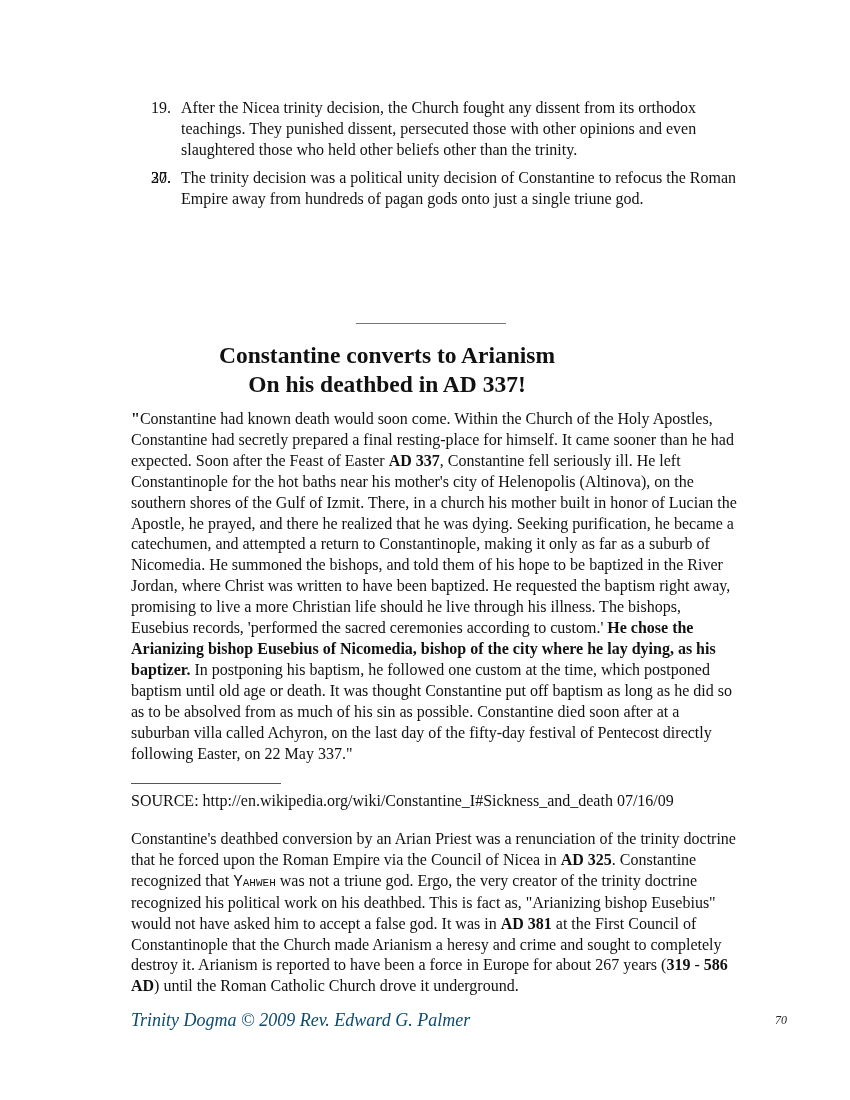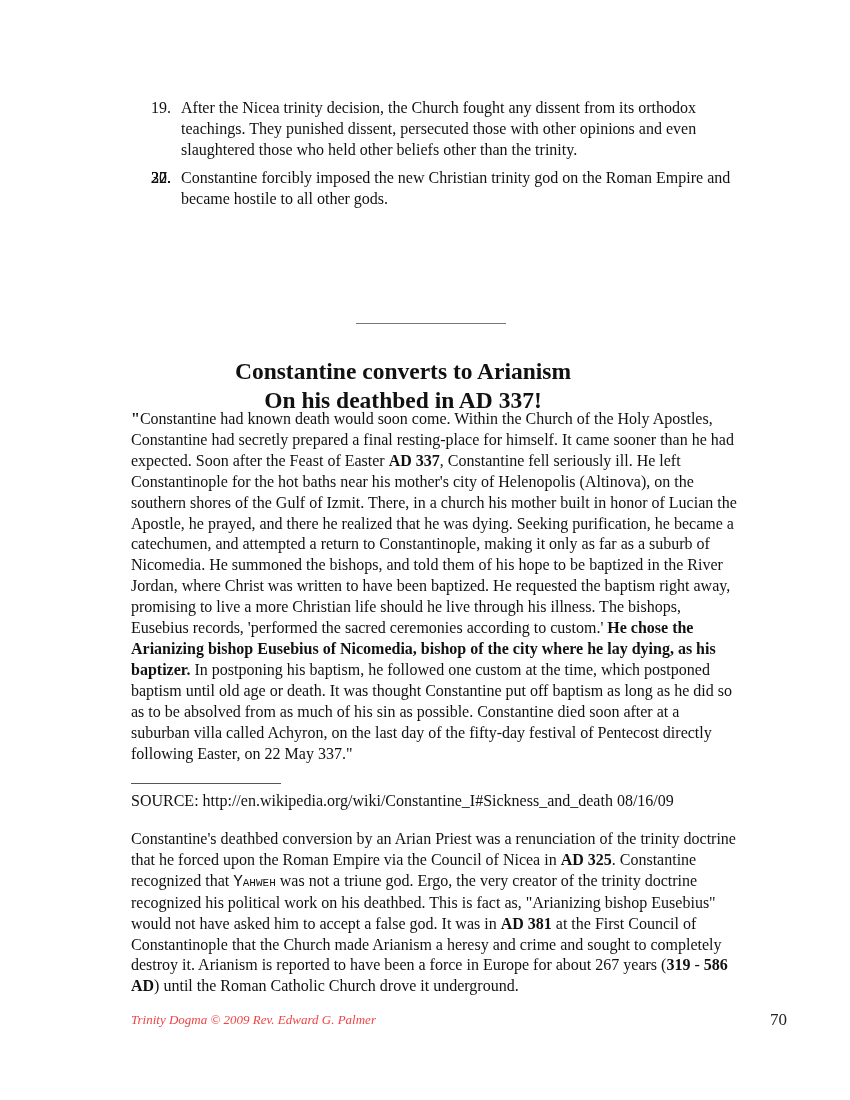--- a/index.html
+++ b/index.html
@@ -51,21 +51,21 @@
     }
     .heading {
       position: absolute;
       left: 0;
       width: 762px;
       top: 341px;
       text-align: center;
       font-weight: bold;
       font-size: 23.5px;
       line-height: 29px;
-      margin: 16px;
+      margin: 0;
     }
     .heading span { display: block; }
     .para {
       position: absolute;
       left: 125px;
       width: 610px;
       margin: 0;
       font-size: 16px;
       line-height: 20.9px;
     }
@@ -80,66 +80,64 @@
     }
     .source { top: 791px; }
     .commentary { top: 829px; }
     .smallcaps { font-variant: small-caps; font-family: Liberation Mono, monospace; }
     b { font-weight: bold; }
     .footer-left {
       position: absolute;
       left: 125px;
       top: 1011px;
       font-style: italic;
-      font-size: 13px;
+      font-size: 18px;
       line-height: 18px;
-      color: #ef4444;
+      color: #0c4a6e;
     }
     .footer-right {
       position: absolute;
       right: 114px;
       top: 1011px;
-      font-size: 17px;
+      font-style: italic;
+      font-size: 12px;
       line-height: 18px;
       color: #222222;
     }
   </style>
 </head>
 <body>
 
 <div class="page">
 
   <ol class="list">
     <li class="list-item">
       <span class="list-num">19.</span>
       <span>After the Nicea trinity decision, the Church fought any dissent from its orthodox teachings. They punished dissent, persecuted those with other opinions and even slaughtered those who held other beliefs other than the trinity.</span>
     </li>
     <li class="list-item">
       <span class="list-num">20.</span>
     </li>
     <li class="list-item">
       <span class="list-num">37.</span>
-    </li>
-    <li class="list-item">
-      <span class="list-num">22.</span>
-      <span>Constantine forcibly imposed the new Christian trinity god on the Roman Empire and became hostile to all other gods.</span>
+      <span>The trinity decision was a political unity decision of Constantine to refocus the Roman Empire away from hundreds of pagan gods onto just a single triune god.</span>
     </li>
   </ol>
 
   <div class="separator"></div>
 
   <h1 class="heading">
     <span>Constantine converts to Arianism</span>
     <span>On his deathbed in AD 337!</span>
   </h1>
 
   <p class="para quote"><b>"</b><span>Constantine had known death would soon come. Within the Church of the Holy Apostles, Constantine had secretly prepared a final resting-place for himself. It came sooner than he had expected. Soon after the Feast of Easter </span><b>AD 337</b><span>, Constantine fell seriously ill. He left Constantinople for the hot baths near his mother's city of Helenopolis (Altinova), on the southern shores of the Gulf of Izmit. There, in a church his mother built in honor of Lucian the Apostle, he prayed, and there he realized that he was dying. Seeking purification, he became a catechumen, and attempted a return to Constantinople, making it only as far as a suburb of Nicomedia. He summoned the bishops, and told them of his hope to be baptized in the River Jordan, where Christ was written to have been baptized. He requested the baptism right away, promising to live a more Christian life should he live through his illness. The bishops, Eusebius records, 'performed the sacred ceremonies according to custom.' </span><b>He chose the Arianizing bishop Eusebius of Nicomedia, bishop of the city where he lay dying, as his baptizer.</b><span> In postponing his baptism, he followed one custom at the time, which postponed baptism until old age or death. It was thought Constantine put off baptism as long as he did so as to be absolved from as much of his sin as possible. Constantine died soon after at a suburban villa called Achyron, on the last day of the fifty-day festival of Pentecost directly following Easter, on 22 May 337."</span></p>
 
   <div class="source-rule"></div>
 
-  <p class="para source">SOURCE: http://en.wikipedia.org/wiki/Constantine_I#Sickness_and_death 08/16/09</p>
+  <p class="para source">SOURCE: http://en.wikipedia.org/wiki/Constantine_I#Sickness_and_death 07/16/09</p>
 
   <p class="para commentary"><span>Constantine's deathbed conversion by an Arian Priest was a renunciation of the trinity doctrine that he forced upon the Roman Empire via the Council of Nicea in </span><b>AD 325</b><span>. Constantine recognized that </span><span class="smallcaps">Yahweh</span><span> was not a triune god. Ergo, the very creator of the trinity doctrine recognized his political work on his deathbed. This is fact as, "Arianizing bishop Eusebius" would not have asked him to accept a false god. It was in </span><b>AD 381</b><span> at the First Council of Constantinople that the Church made Arianism a heresy and crime and sought to completely destroy it. Arianism is reported to have been a force in Europe for about 267 years (</span><b>319</b><span> - </span><b>586 AD</b><span>) until the Roman Catholic Church drove it underground.</span></p>
 
   <div class="footer-left">Trinity Dogma © 2009 Rev. Edward G. Palmer</div>
   <div class="footer-right">70</div>
 
 </div>
 
 </body></html>

